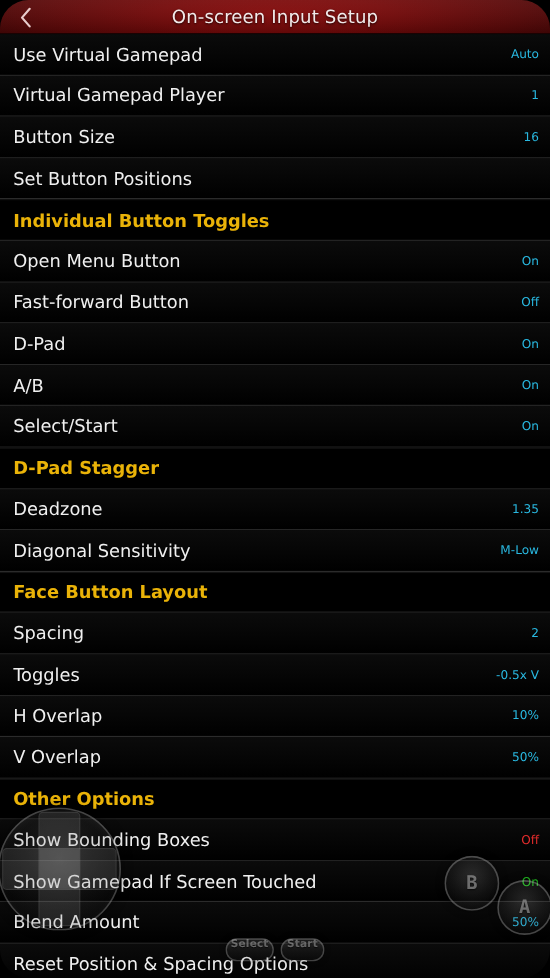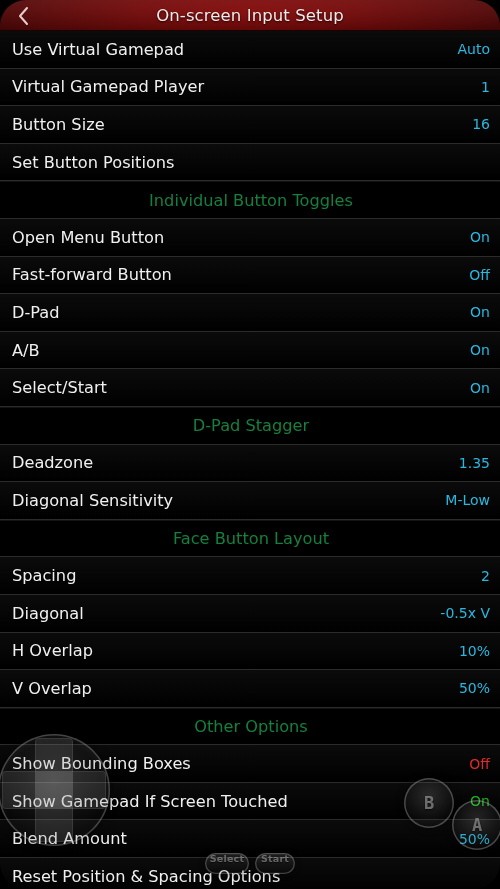--- a/index.html
+++ b/index.html
@@ -73,28 +73,27 @@
   }
   .row-label {
     flex:1;
     color:#f0f0f0;
     font-size:16.2px;
     white-space:nowrap;
     overflow:hidden;
     text-overflow:ellipsis;
   }
   .row.section .row-label {
-    font-weight:normal;
-    color:#15803d;
+    font-weight:bold;
+    color:#eab308;
     font-size:16.2px;
-    text-align:center;
   }
   .row-value {
     color:#29b8e0;
-    font-size:14px;
+    font-size:11px;
     text-align:left;
     white-space:nowrap;
     padding-left:8px;
   }
   .row-value.v-on   { color:#23c423; }
   .row-value.v-off  { color:#e02b2b; }
 
   
   .overlay {
     position:absolute;
@@ -231,21 +230,21 @@
         <div class="row-value">M-Low</div>
       </div>
       <div class="row section">
         <div class="row-label">Face Button Layout</div>
       </div>
       <div class="row">
         <div class="row-label">Spacing</div>
         <div class="row-value">2</div>
       </div>
       <div class="row">
-        <div class="row-label">Diagonal</div>
+        <div class="row-label">Toggles</div>
         <div class="row-value">-0.5x V</div>
       </div>
       <div class="row">
         <div class="row-label">H Overlap</div>
         <div class="row-value">10%</div>
       </div>
       <div class="row">
         <div class="row-label">V Overlap</div>
         <div class="row-value">50%</div>
       </div>

